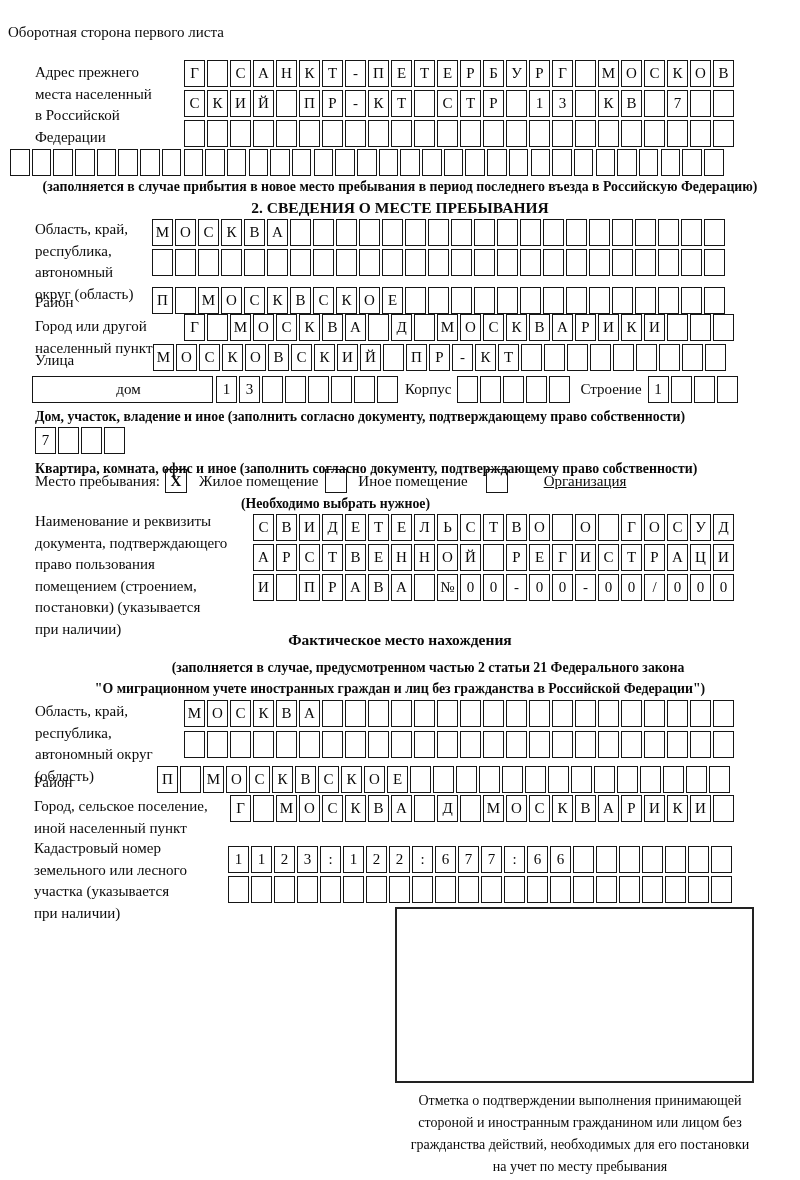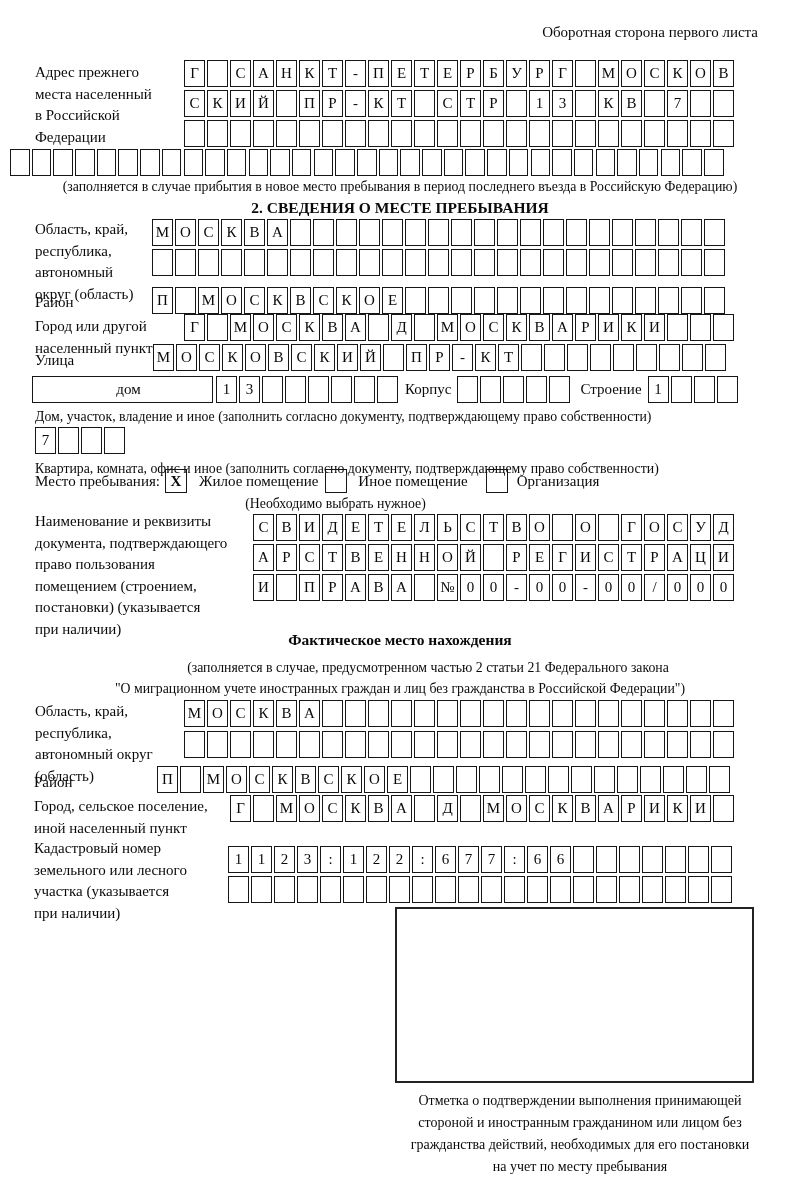--- a/index.html
+++ b/index.html
@@ -2,39 +2,39 @@
 <html><head>
 <meta charset="utf-8">
 <style>
   html,body{margin:0;padding:0;}
   body{
     width:800px;height:1180px;background:#ffffff;color:#0a0a0a;
     font-family:"Liberation Serif", serif;position:relative;overflow:hidden;
   }
   .abs{position:absolute;}
   .lbl{font-size:15px;line-height:21.5px;white-space:pre-line;}
-  .cap{font-size:13.8px;line-height:20px;}
+  .cap{font-size:13.8px;line-height:20px;font-weight:bold;}
   .center{left:0;width:800px;text-align:center;}
   .h2{font-weight:bold;font-size:15.5px;}
   .cells{display:flex;}
   .cell{
     flex:none;width:19px;height:25px;border:1.5px solid #161616;margin-right:2px;
     text-align:center;line-height:25px;font-size:15px;overflow:hidden;
   }
   .cell.sm{width:17.5px;margin-right:2.2px;}
   .labelbox{
     flex:none;border:1.5px solid #161616;height:25px;line-height:25px;
     text-align:center;font-size:15px;padding-left:12px;
   }
   .inline-lbl{flex:none;font-size:15px;line-height:28px;}
   .checkbox{
     flex:none;width:20px;height:22px;border:1.5px solid #161616;
     text-align:center;line-height:22px;font-size:15px;font-weight:bold;
   }
-  #hdr{top:24px;left:1px;width:757px;text-align:right;font-size:15px;}
+  #hdr{top:24px;left:8px;width:757px;font-size:15px;}
   #addr-label{left:35px;top:62px;}
   #addr-r1{left:184px;top:60px;}
   #addr-r2{left:184px;top:90px;}
   #addr-r3{left:184px;top:120px;}
   #addr-r4{left:10px;top:149px;}
   #addr-note{top:177px;}
   #sec2-title{top:199px;}
   #obl-label{left:35px;top:219px;}
   #obl-r1{left:152px;top:219px;}
   #obl-r2{left:152px;top:249px;}
@@ -53,21 +53,21 @@
   #kv-row{left:32px;top:427px;display:flex;align-items:center;}
   #kv-box{width:198px;}
   #kv-cells{margin-left:3px;}
   #kv-caption{left:35px;top:459px;}
   #stay-row{left:35px;top:469px;display:flex;align-items:center;font-size:15px;}
   #stay-cb1{margin-left:5px;}
   #stay-l1{margin-left:12px;}
   #stay-cb2{margin-left:7px;}
   #stay-l2{margin-left:11px;}
   #stay-cb3{margin-left:18px;}
-  #stay-l3{margin-left:9px;}
+  #stay-l3{margin-left:36px;text-decoration:underline;}
   #stay-note{left:103px;top:494px;width:465px;text-align:center;}
   #doc-label{left:35px;top:511px;}
   #doc-r1{left:253px;top:514px;}
   #doc-r2{left:253px;top:544px;}
   #doc-r3{left:253px;top:574px;}
   #fact-title{top:631px;}
   #fact-note1{top:658px;margin-left:28px;}
   #fact-note2{top:679px;}
   #fobl-label{left:35px;top:701px;}
   #fobl-r1{left:184px;top:700px;}

